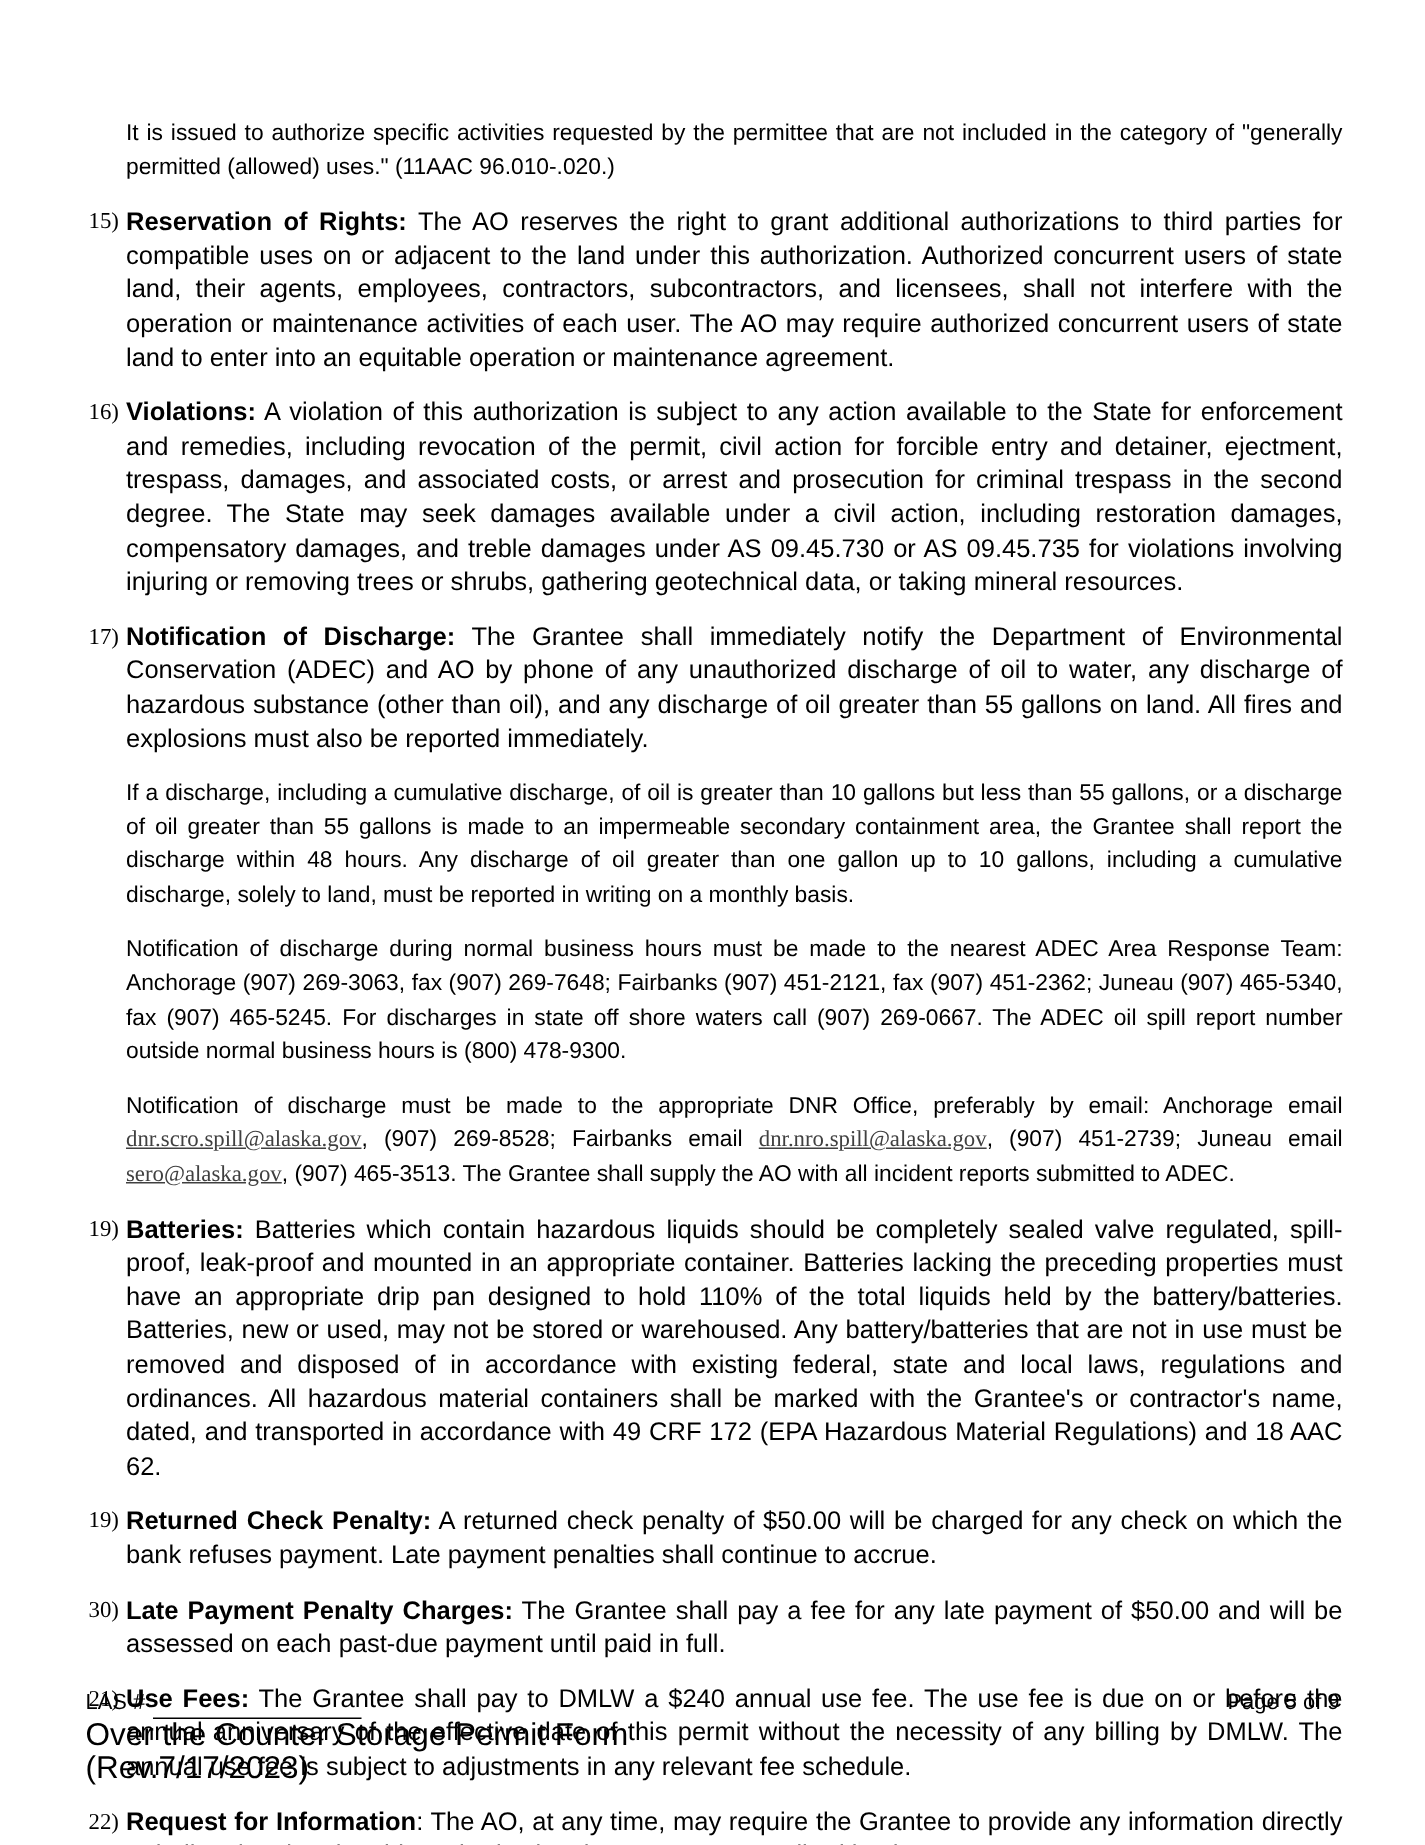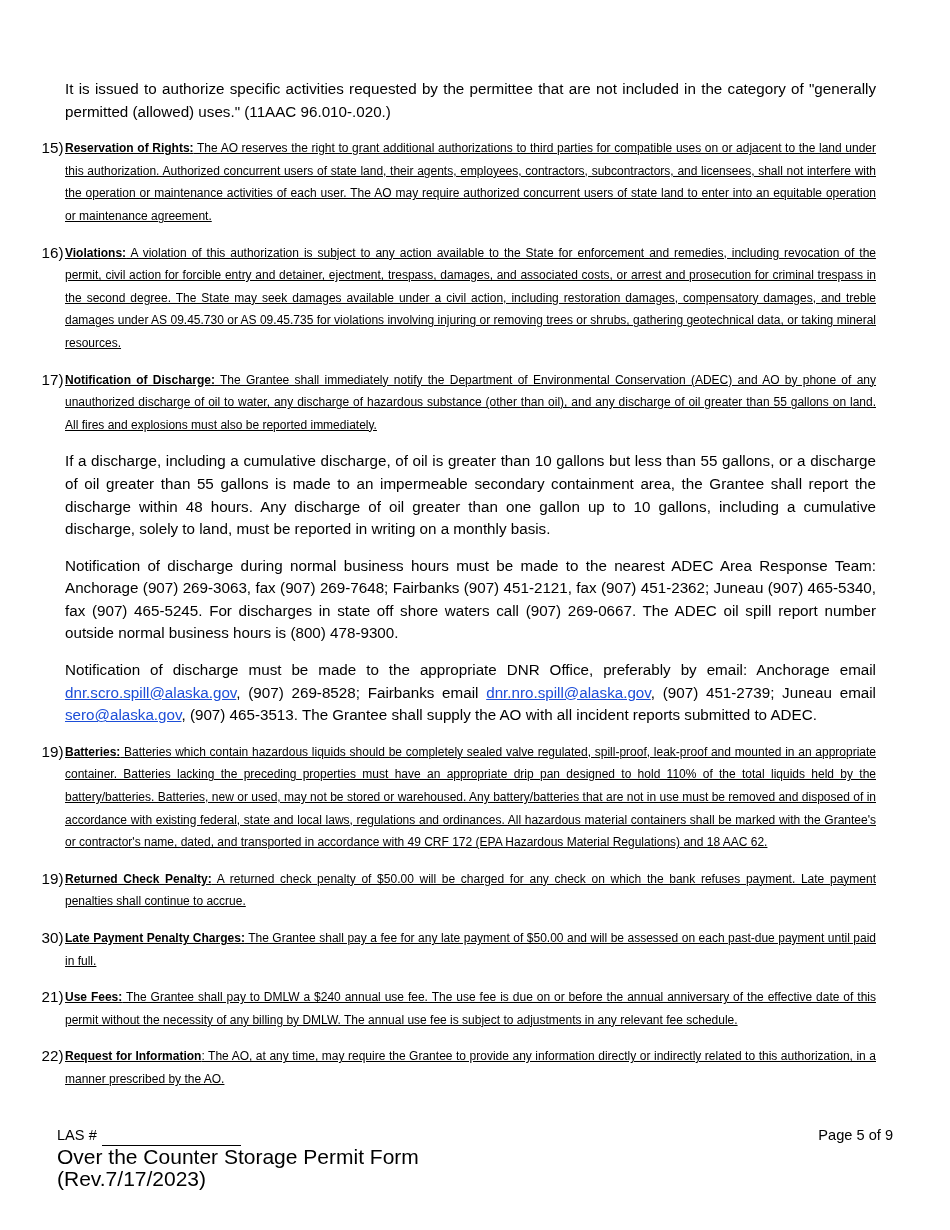--- a/index.html
+++ b/index.html
@@ -15,63 +15,64 @@
     color: #000000;
     -webkit-font-smoothing: antialiased;
   }
   .page {
     position: absolute;
     left: 0;
     top: 0;
     width: 950px;
     height: 1230px;
     box-sizing: border-box;
-    padding: 78px 57px 0 40px;
+    padding: 78px 57px 0 59px;
   }
   .body-col {
     width: 836px;
   }
 
   
   .clause {
     display: flex;
     align-items: flex-start;
     margin-bottom: 14px;
   }
   .clause-num {
     width: 25px;
     flex: 0 0 25px;
     font-size: 15.2px;
     line-height: 22.6px;
-    text-align: center;
+    text-align: left;
+    font-family: Liberation Serif, serif;
   }
   .clause-body {
     flex: 1 1 auto;
-    font-size: 12px;
+    font-size: 17px;
     line-height: 22.6px;
     text-align: justify;
     text-justify: inter-word;
     hyphens: none;
-    text-decoration: underline;
   }
   
   .plain-para {
     margin-left: 25px;
     width: 811px;
     font-size: 15.2px;
     line-height: 22.6px;
     text-align: justify;
     margin-bottom: 14px;
   }
   .lead {
     font-weight: bold;
   }
   a.mail {
-    color: #1d4ed8;
+    color: #404040;
     text-decoration: underline;
+    font-family: Liberation Serif, serif;
   }
 
   
   .footer {
     position: absolute;
     left: 57px;
     top: 1125px;
     width: 836px;
   }
   .footer-top {

